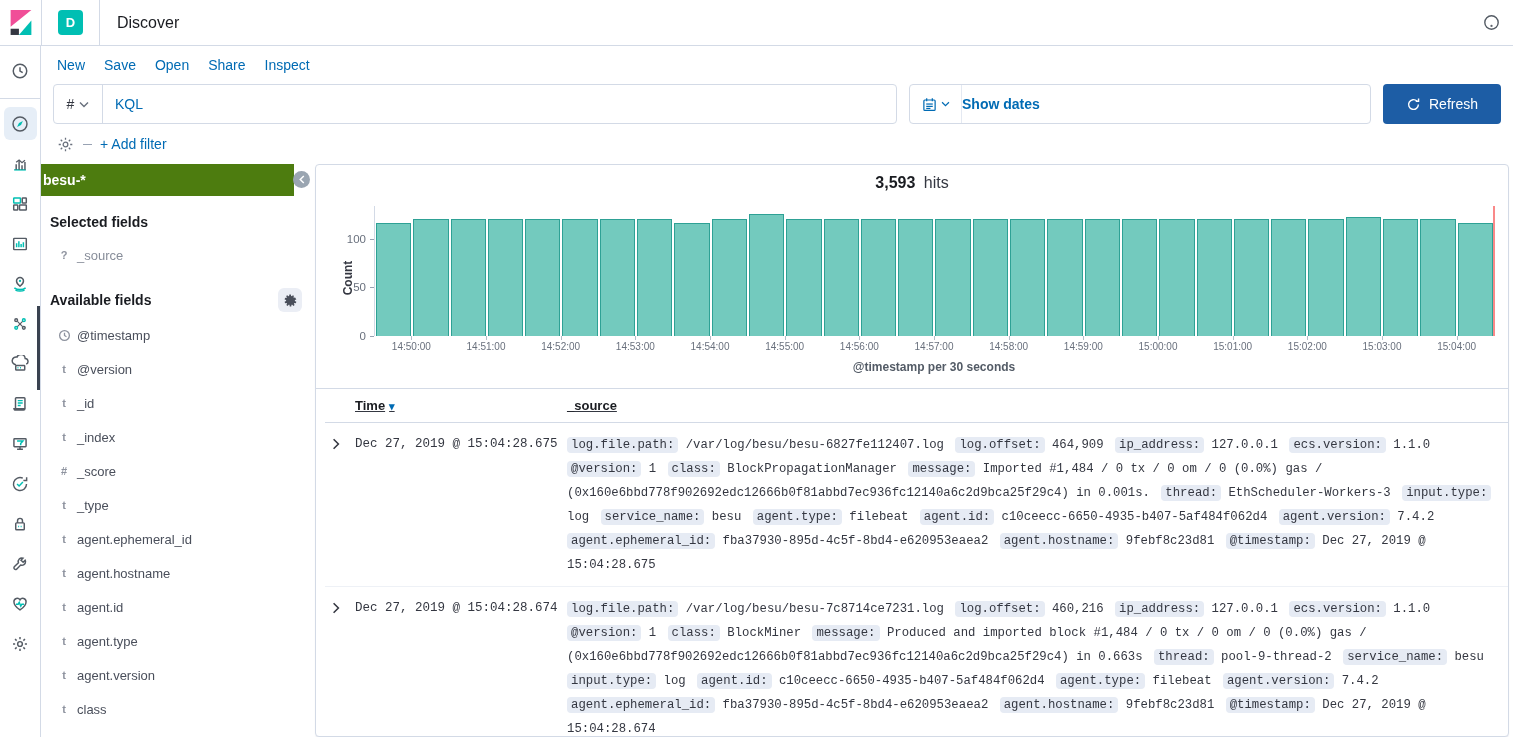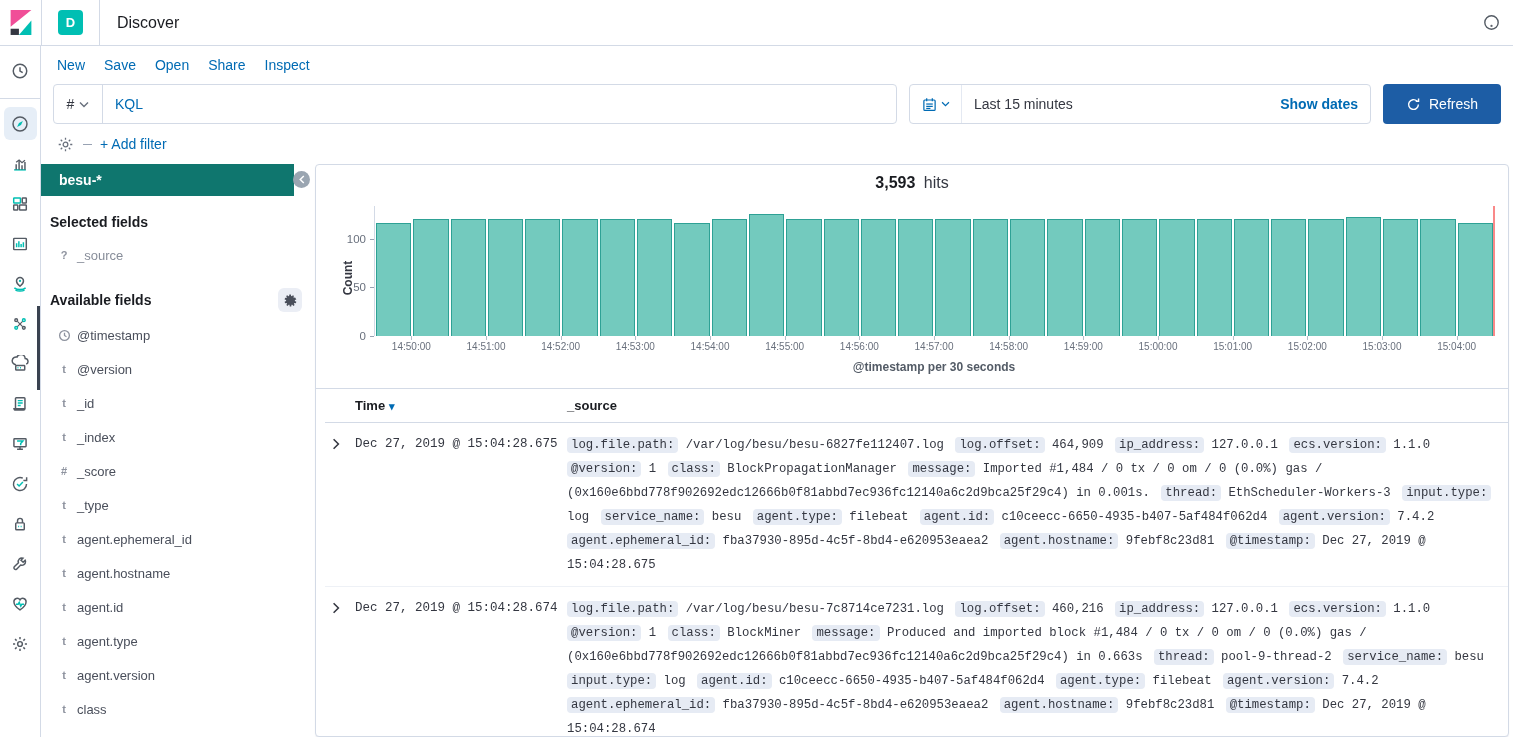--- a/index.html
+++ b/index.html
@@ -52,22 +52,22 @@
     font-family:"Liberation Sans",sans-serif; }
 
   
   .filter-row { height:40px; display:flex; align-items:center; padding-left:16px; }
   .filter-dash { width:9px; height:1px; background:#98a2b3; margin:0 8px 0 9px; }
   .add-filter { color:#006bb4; font-size:14px; cursor:pointer; }
 
   
   .workspace { flex:1; display:flex; min-height:0; }
   .fields-panel { width:270px; flex:0 0 270px; position:relative; padding:0 0 0 0; }
-  .index-header { height:32px; background:#0f766e; color:#fff; font-weight:bold; font-size:14px;
-    display:flex; align-items:center; padding-left:18px; width:253px; cursor:pointer; }
+  .index-header { height:32px; background:#4d7c0f; color:#fff; font-weight:bold; font-size:14px;
+    display:flex; align-items:center; padding-left:2px; width:253px; cursor:pointer; }
   .collapse-btn { position:absolute; left:252px; top:7px; width:17px; height:17px; border-radius:50%;
     background:#9aa5b1; display:flex; align-items:center; justify-content:center; cursor:pointer; border:none; }
   .fields-section-title { font-size:14px; font-weight:bold; color:#1a1c21; margin:18px 0 0 9px; }
   .fields-head-row { display:flex; align-items:center; justify-content:space-between; margin:16px 9px 0 9px; }
   .fields-gear-btn { width:24px; height:24px; border-radius:6px; background:#ebeef5; border:none;
     display:flex; align-items:center; justify-content:center; cursor:pointer; }
   .field-item { display:flex; align-items:center; height:34px; padding-left:14px; cursor:pointer; }
   .field-item .ficon { width:18px; text-align:center; color:#8e939f; font-size:11px; font-weight:bold;
     font-family:"Liberation Sans",sans-serif; flex:0 0 18px; }
   .field-item .fname { font-size:13px; color:#4a4f5b; margin-left:4px; }
@@ -99,21 +99,21 @@
   .bar { flex:1; margin:0 1px; background:#73cabe; border:1px solid #2ea195; border-bottom:none; }
   .now-line { position:absolute; right:-1px; top:0; bottom:0; width:2px; background:#f98989; }
   .x-axis { position:relative; height:20px; margin-left:44px; }
   .x-tick { position:absolute; top:5px; transform:translateX(-50%); font-size:10px; color:#69707d; white-space:nowrap; }
   .x-tickmark { position:absolute; top:0; width:1px; height:4px; background:#b6bec9; }
   .x-axis-label { text-align:center; font-size:12px; font-weight:bold; color:#535b66; margin:4px 0 10px 44px; }
   .chart-sep { border-bottom:1px solid #d3dae6; }
 
   
   .doc-table { flex:1; overflow:hidden; padding:0 0 0 9px; }
-  .doc-header { display:flex; height:34px; align-items:center; border-bottom:1px solid #d3dae6; }
+  .doc-header { display:flex; height:34px; align-items:center; border-bottom:1px solid #d3dae6;text-decoration:underline; }
   .col-expand { width:30px; flex:0 0 30px; }
   .col-time { width:212px; flex:0 0 212px; font-size:13px; font-weight:bold; color:#1a1c21; }
   .col-source { flex:1; font-size:13px; font-weight:bold; color:#1a1c21; }
   .sort-caret { color:#006bb4; font-size:11px; margin-left:4px; }
   .doc-row { display:flex; padding:10px 0 9px 0; border-bottom:1px solid #eef1f6; }
   .expand-cell { width:30px; flex:0 0 30px; padding-top:5px; padding-left:6px; cursor:pointer; }
   .time-cell { width:212px; flex:0 0 212px; font-family:"Liberation Mono",monospace; font-size:12.5px;
     color:#343741; padding-top:4px; }
   .source-cell { flex:1; font-family:"Liberation Mono",monospace; font-size:12.3px; line-height:24px;
     color:#343741; padding-right:8px; min-width:0; }
@@ -284,21 +284,20 @@
               <line x1="5" y1="1.4" x2="5" y2="4.6"></line>
                 <line x1="11" y1="1.4" x2="11" y2="4.6"></line>
               <line x1="4.5" y1="7.5" x2="11.5" y2="7.5"></line>
                 <line x1="4.5" y1="10" x2="11.5" y2="10"></line>
                 <line x1="4.5" y1="12.2" x2="9" y2="12.2"></line>
             </svg>
             <svg width="9" height="6" viewBox="0 0 10 7" fill="none" stroke="#006bb4" stroke-width="1.4">
                 <polyline points="1,1.5 5,5.5 9,1.5"></polyline>
               </svg>
           </div>
-          <div class="time-range">Last 15 minutes</div>
           <div class="show-dates">Show dates</div>
         </div>
 
         <button class="refresh-btn">
           <svg width="15" height="15" viewBox="0 0 16 16" fill="none" stroke="#fff" stroke-width="1.5">
             <path d="M13.2 8a5.2 5.2 0 1 1-1.6-3.75"></path>
               <polyline points="13.4,1.6 13.4,4.6 10.4,4.6" fill="none"></polyline>
           </svg>
           <span>Refresh</span>
         </button>

